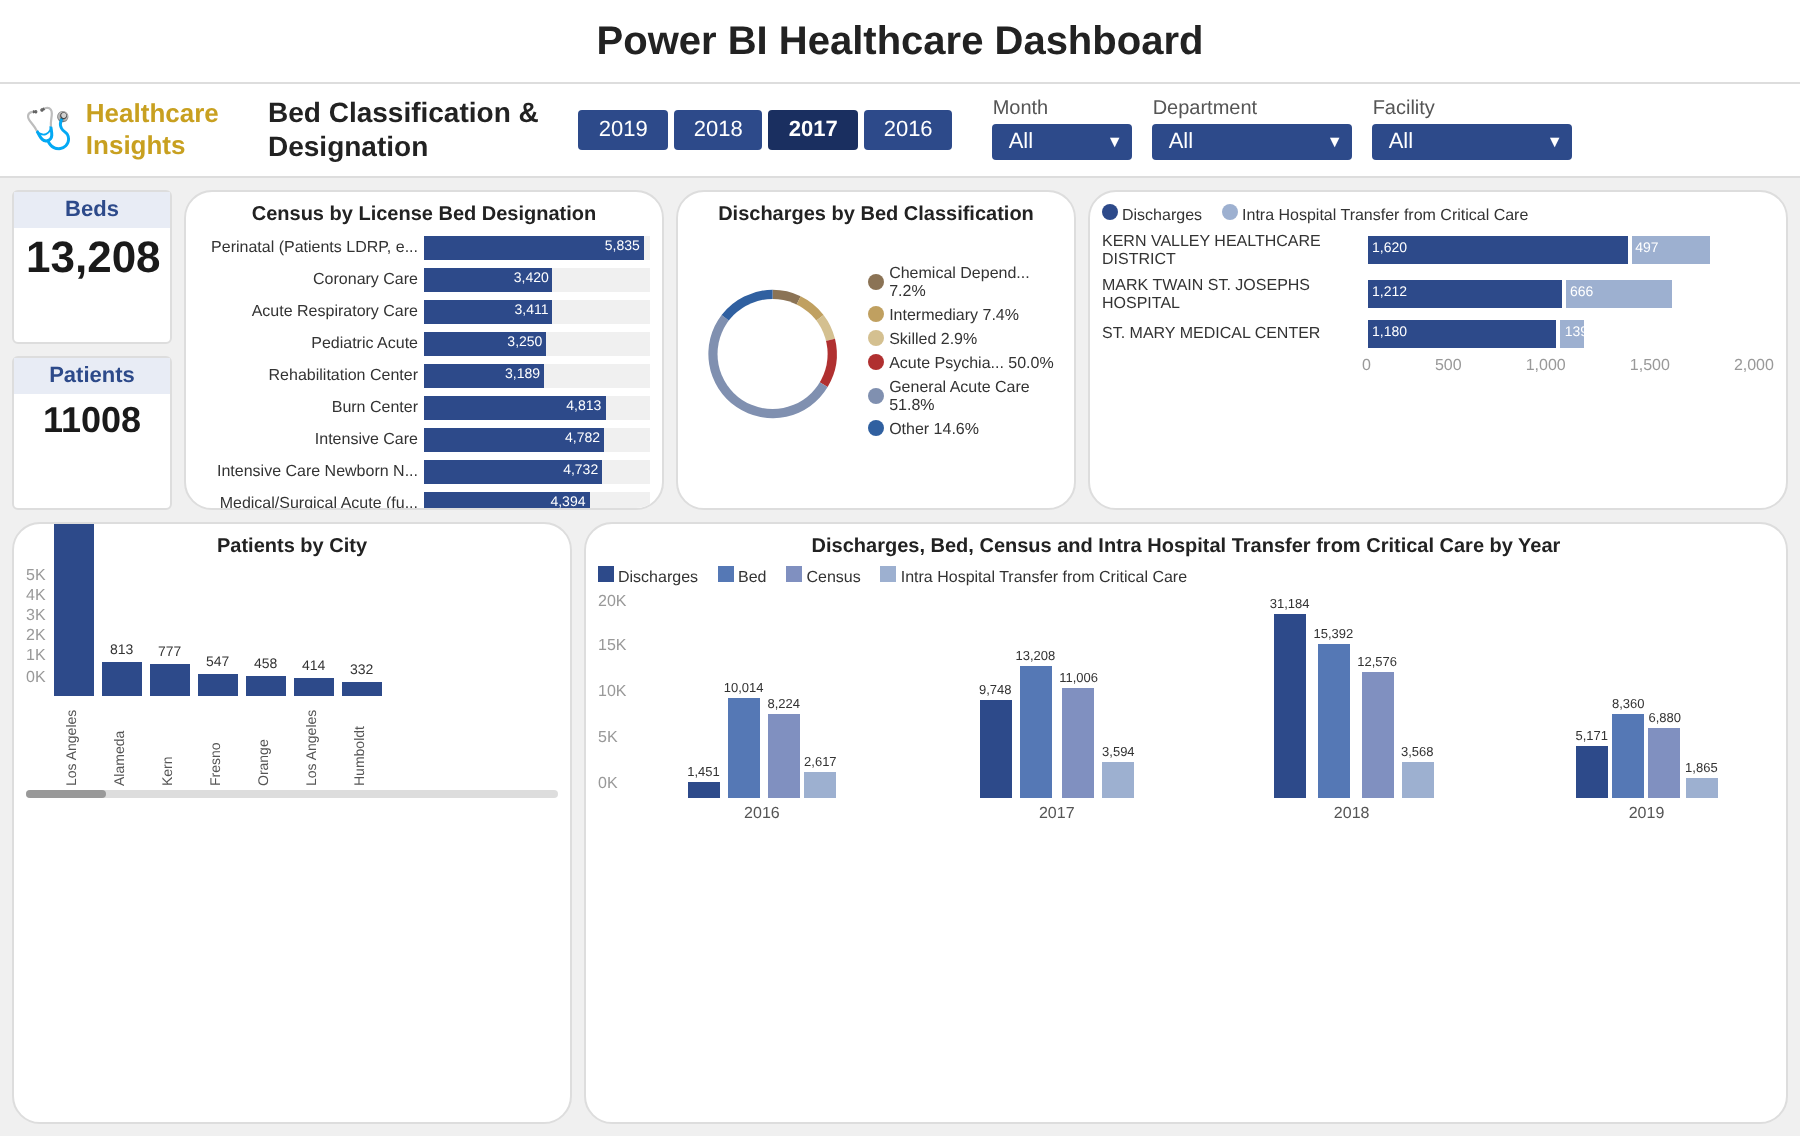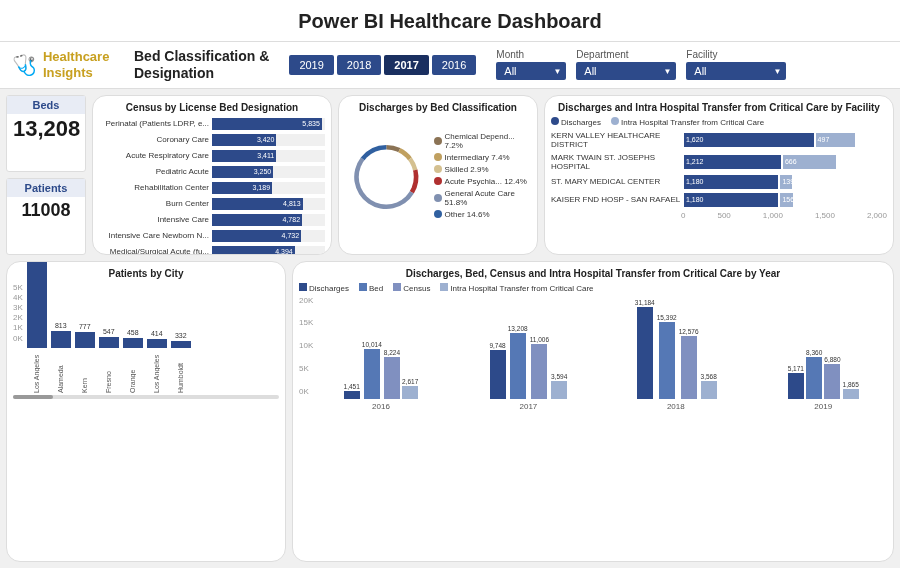--- a/index.html
+++ b/index.html
@@ -533,36 +533,35 @@
               <div class="legend-item">
                 <span class="legend-dot" style="background:#c0a060;"></span>
                 <span>Intermediary 7.4%</span>
               </div>
               <div class="legend-item">
                 <span class="legend-dot" style="background:#d4c090;"></span>
                 <span>Skilled 2.9%</span>
               </div>
               <div class="legend-item">
                 <span class="legend-dot" style="background:#b03030;"></span>
-                <span>Acute Psychia... 12.4%</span>
+                <span>Acute Psychia... 50.0%</span>
               </div>
               <div class="legend-item">
                 <span class="legend-dot" style="background:#8090b0;"></span>
                 <span>General Acute Care 51.8%</span>
               </div>
               <div class="legend-item">
                 <span class="legend-dot" style="background:#3060a0;"></span>
                 <span>Other 14.6%</span>
               </div>
             </div>
         </div>
       </div>
 
       <div class="card facility-chart" style="flex:1;">
-        <div class="chart-title">Discharges and Intra Hospital Transfer from Critical Care by Facility</div>
         <div class="facility-legend">
           <span>
             <span style="display:inline-block;width:8px;height:8px;background:#2d4a8a;margin-right:2px;border-radius:50%"></span>Discharges
           </span>
           <span>
             <span style="display:inline-block;width:8px;height:8px;background:#9db0d0;margin-right:2px;border-radius:50%"></span>Intra Hospital Transfer from Critical Care
           </span>
         </div>
         <div id="facility-bars">
             <div class="fac-bar-row">
@@ -588,31 +587,20 @@
     </div>
   </div>
             <div class="fac-bar-row">
     <span class="fac-label">ST. MARY MEDICAL CENTER</span>
     <div class="fac-bars">
       <div class="fac-bar" style="width:94.39999999999999px;background:#2d4a8a;">
         <span class="fac-bar-val">1,180</span>
       </div>
       <div class="fac-bar" style="width:11.120000000000001px;background:#9db0d0;">
         <span class="fac-bar-val">139</span>
-      </div>
-    </div>
-  </div>
-            <div class="fac-bar-row">
-    <span class="fac-label">KAISER FND HOSP - SAN RAFAEL</span>
-    <div class="fac-bars">
-      <div class="fac-bar" style="width:94.39999999999999px;background:#2d4a8a;">
-        <span class="fac-bar-val">1,180</span>
-      </div>
-      <div class="fac-bar" style="width:12.48px;background:#9db0d0;">
-        <span class="fac-bar-val">156</span>
       </div>
     </div>
   </div>
           </div>
         <div style="display:flex;justify-content:space-between;padding-left:130px;margin-top:2px;">
           <span class="axis-label">0</span>
           <span class="axis-label">500</span>
           <span class="axis-label">1,000</span>
           <span class="axis-label">1,500</span>
           <span class="axis-label">2,000</span>

